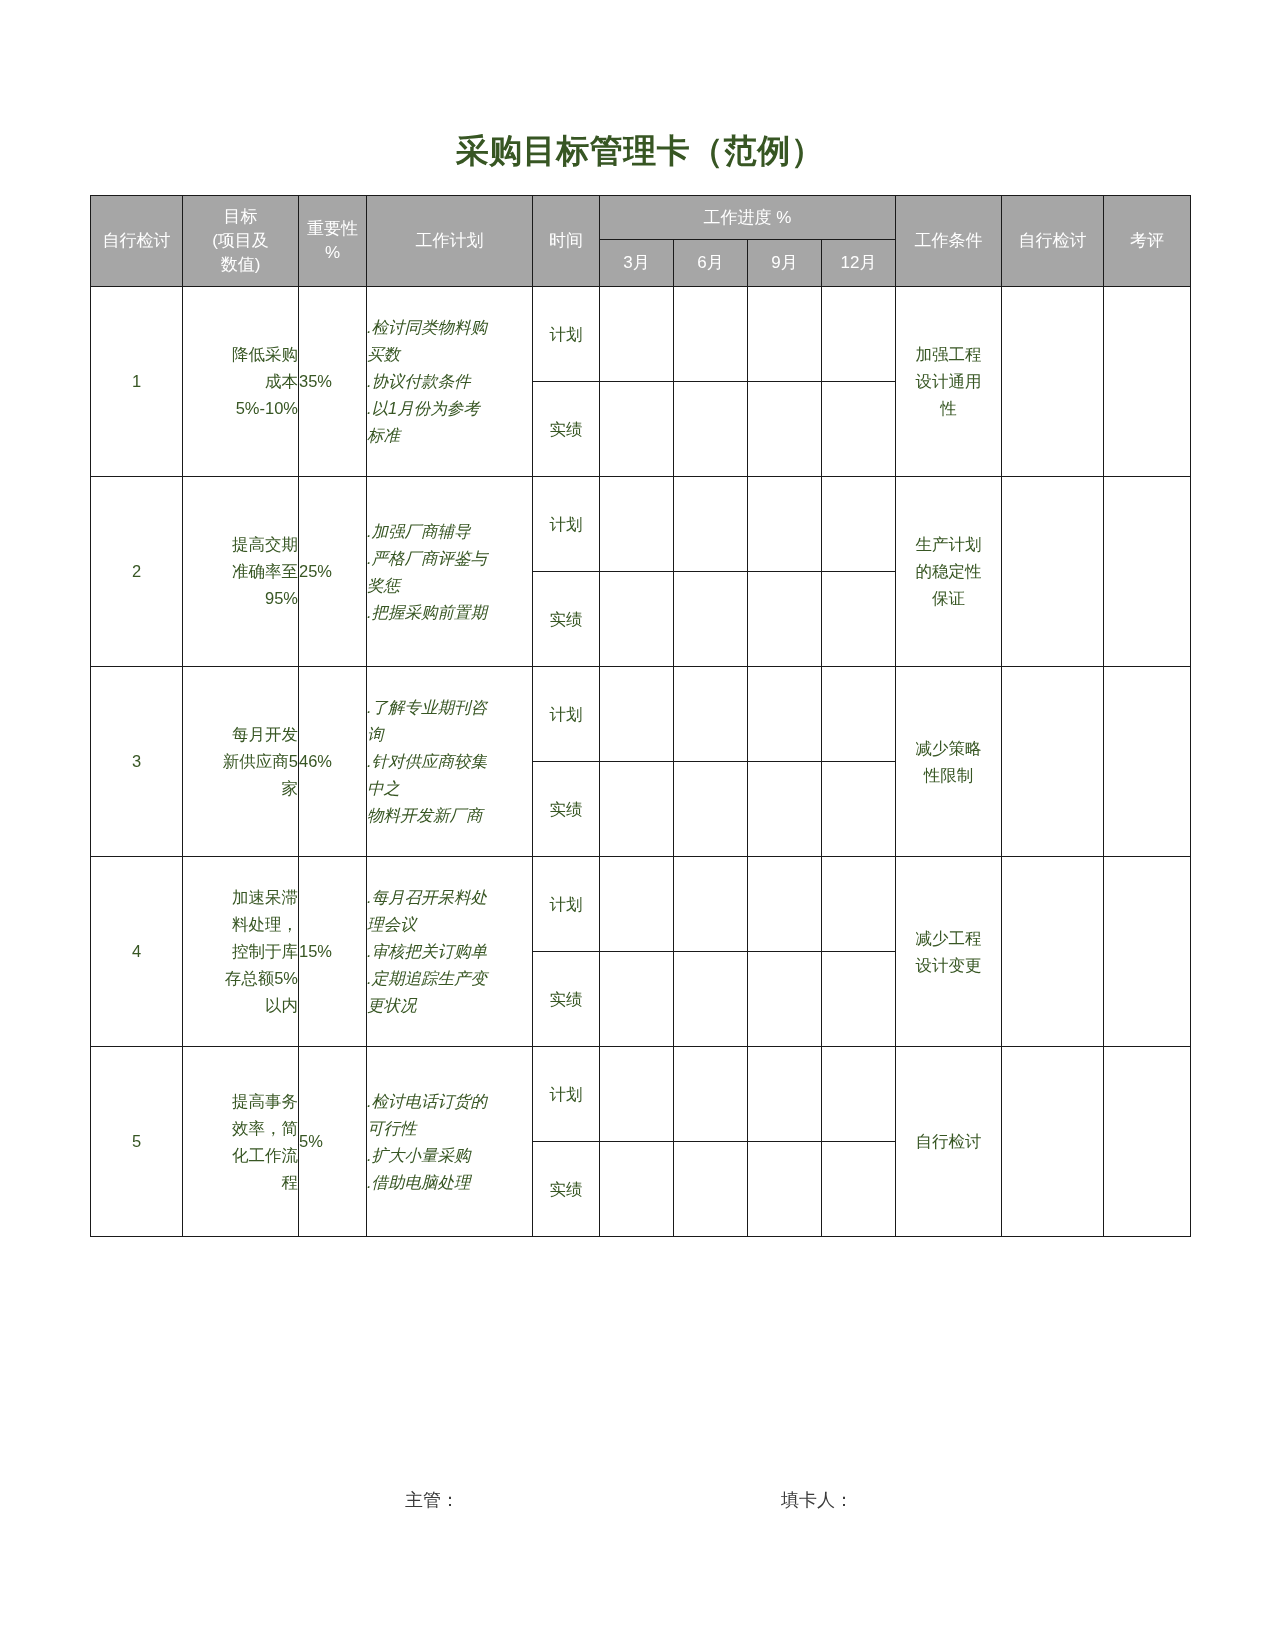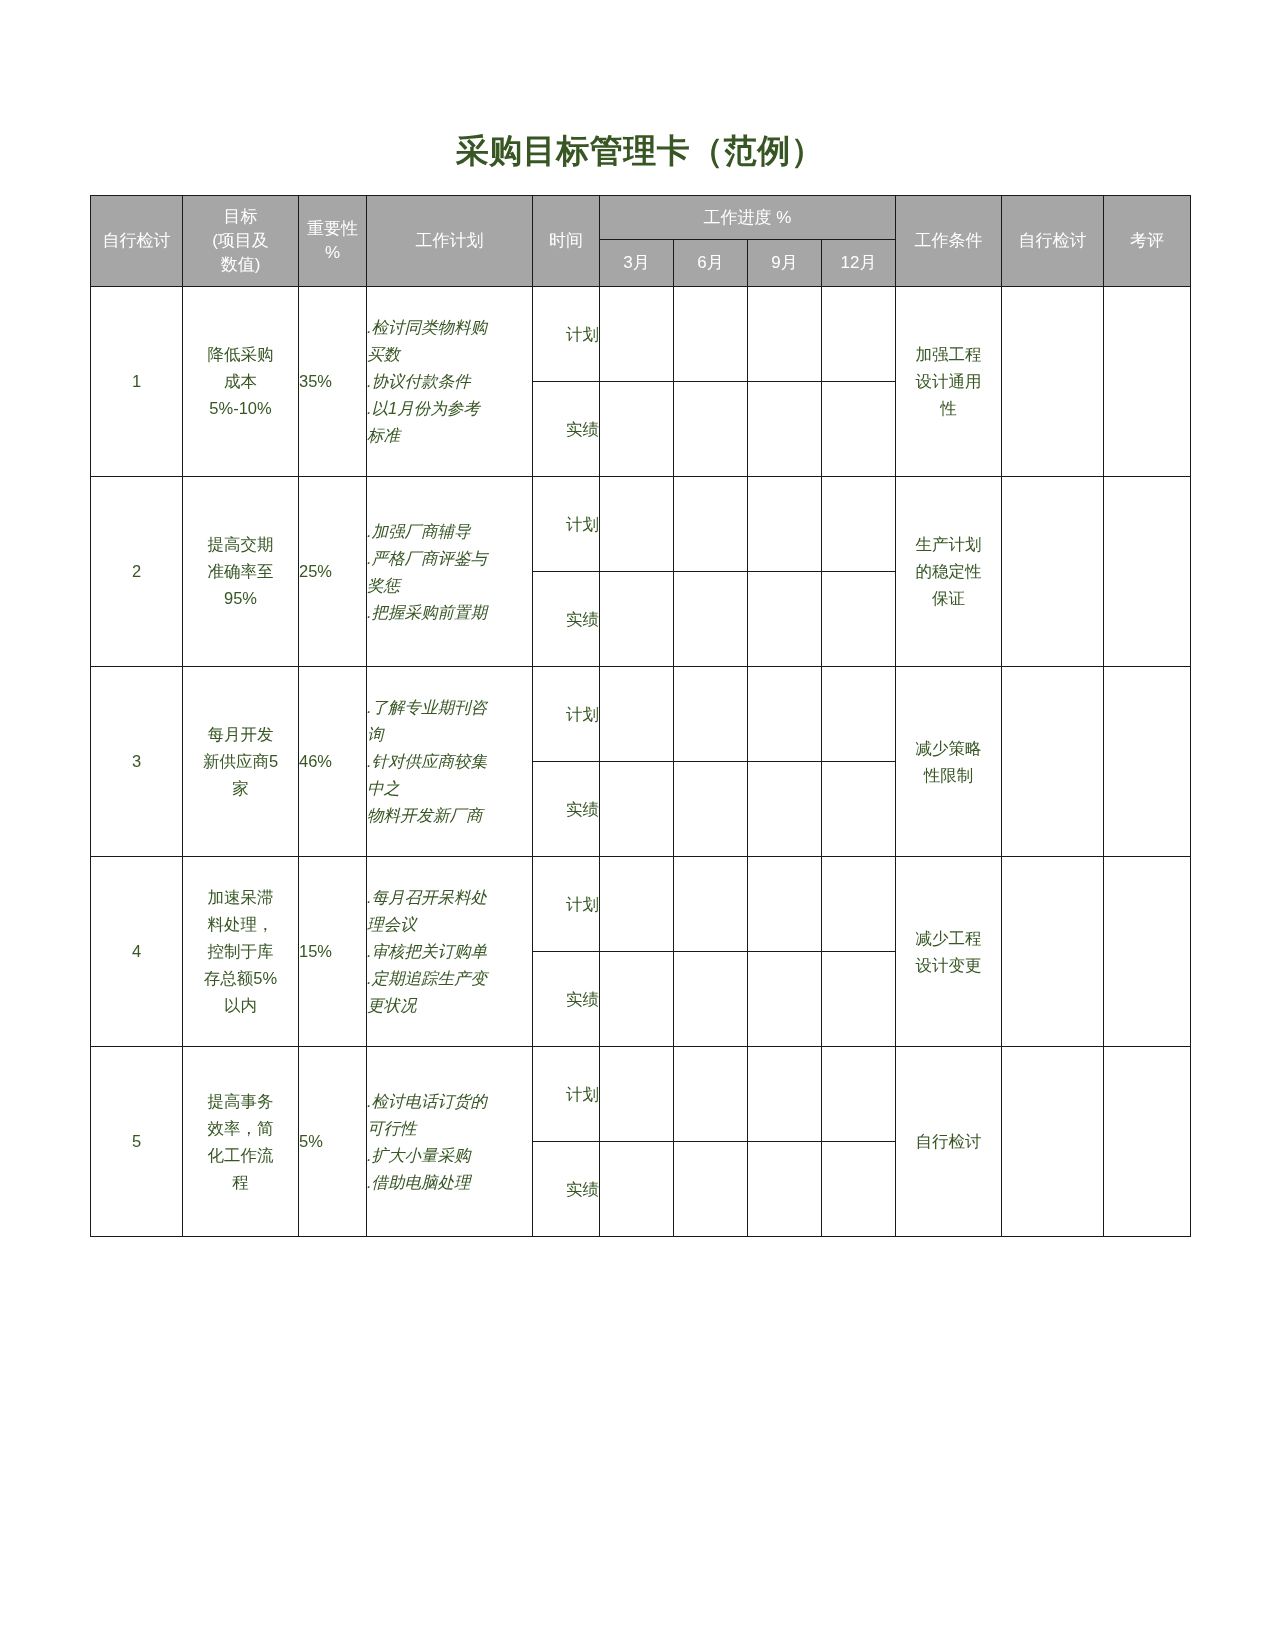--- a/index.html
+++ b/index.html
@@ -72,29 +72,29 @@
 
   
   .cell {
     background: #ffffff;
     color: #375623;
     font-size: 16.5px;
     line-height: 27px;
     padding: 2px 4px;
   }
   .c-seq { text-align: center; }
-  .c-goal { text-align: center; padding: 2px 6px; }
+  .c-goal { text-align: right; padding: 2px 6px; }
   .c-weight { text-align: left; }
   .c-plan {
     text-align: left;
     padding-left: 5px;
     padding-right: 3px;
     font-style: italic;
   }
-  .c-time { text-align: right; }
+  .c-time { text-align: center; }
   .c-prog { }
   .c-cond {
     text-align: center;
     padding-left: 7px;
   }
   .c-blank { }
 
   
   .footer {
     position: absolute;
@@ -255,14 +255,18 @@
             <td class="cell c-time" style="height:95px">实绩</td>
             <td class="cell c-prog">&nbsp;</td>
             <td class="cell c-prog">&nbsp;</td>
             <td class="cell c-prog">&nbsp;</td>
             <td class="cell c-prog">&nbsp;</td>
           </tr>
         </tbody>
     </table>
   </div>
 
+  <div class="footer">
+    <span class="sig sig-supervisor">主管：</span>
+    <span class="sig sig-filler">填卡人：</span>
+  </div>
 
 </div>
 
 </body></html>

